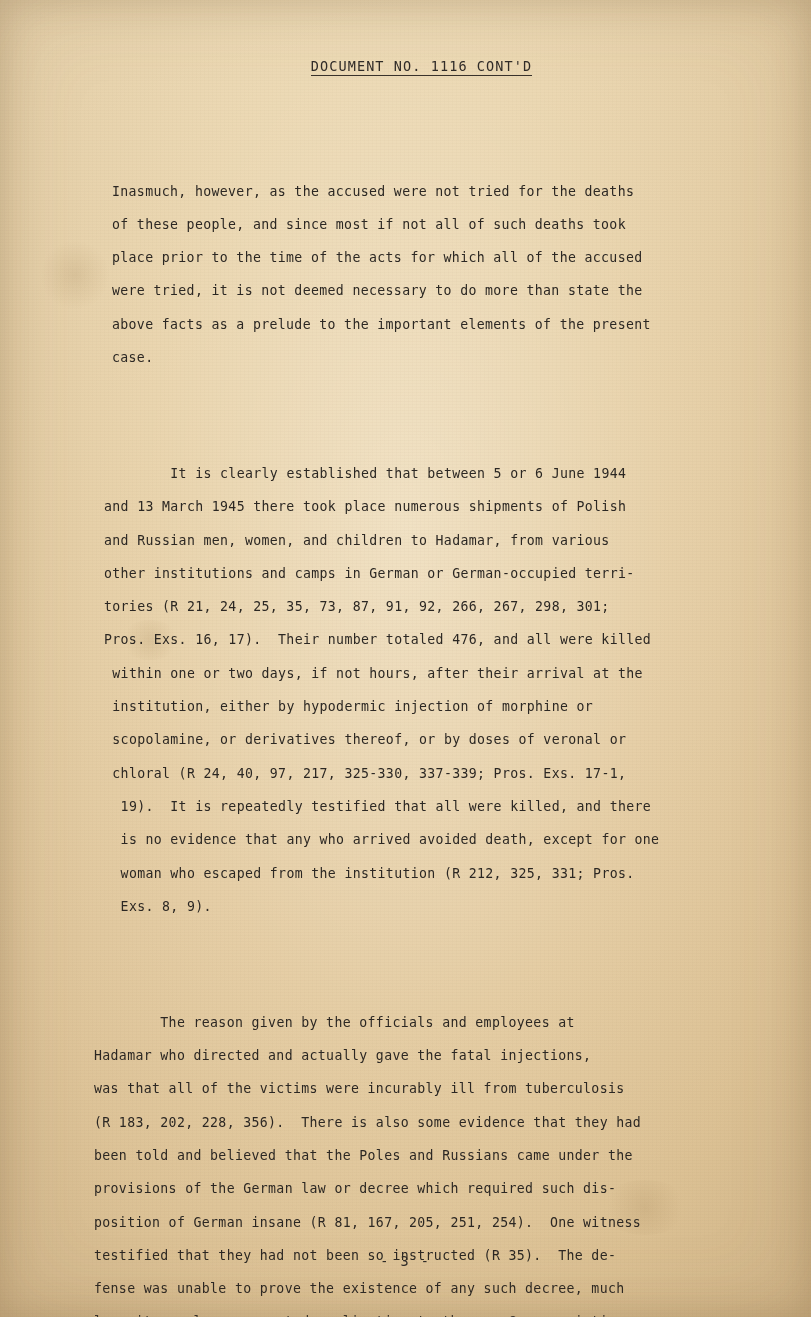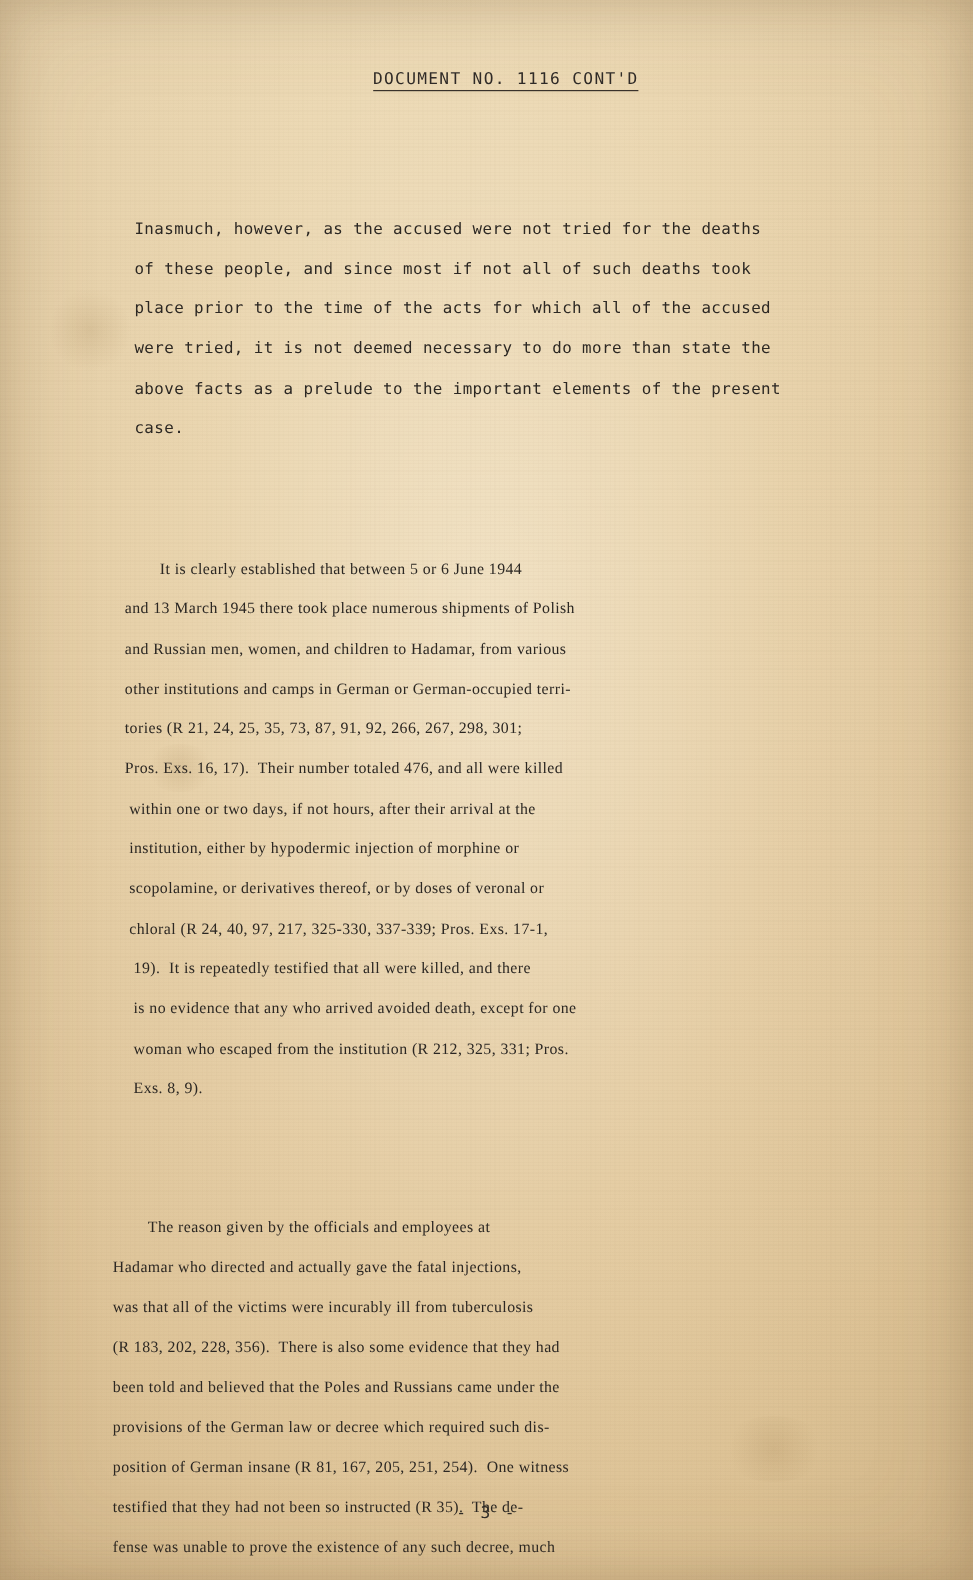--- a/index.html
+++ b/index.html
@@ -66,21 +66,20 @@
     white-space: pre-wrap;
   }
   .para {
     margin: 16px;
     white-space: pre-wrap;
     font: inherit;
     color: inherit;
   }
   .para + .para {
     margin-top: 0;
-    font-family: Liberation Serif, serif;
   }
   .p2 { margin-left: 8px; }
   .p3 { margin-left: -2px; }
   .page-number {
     position: absolute;
     bottom: 48px;
     left: 0;
     width: 100%;
     text-align: center;
     font-size: 13.5px;

